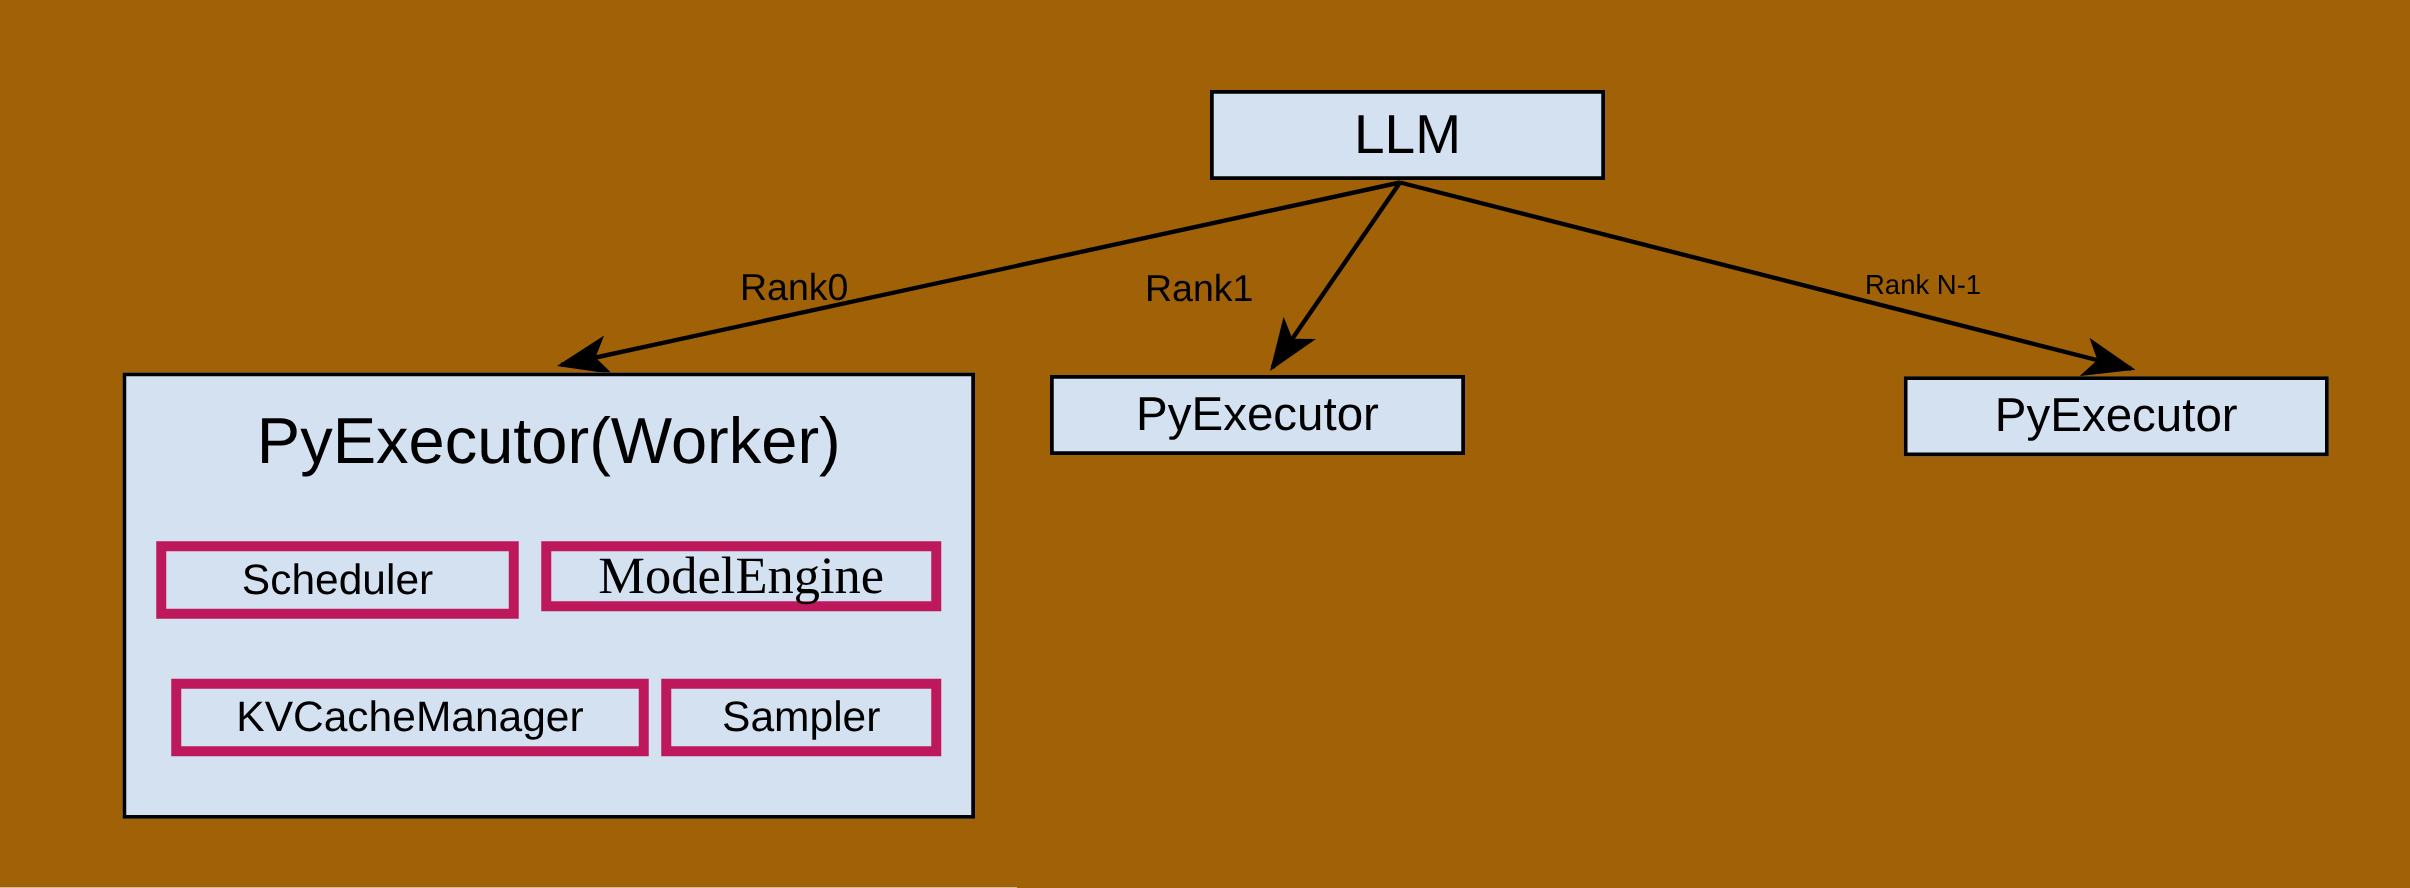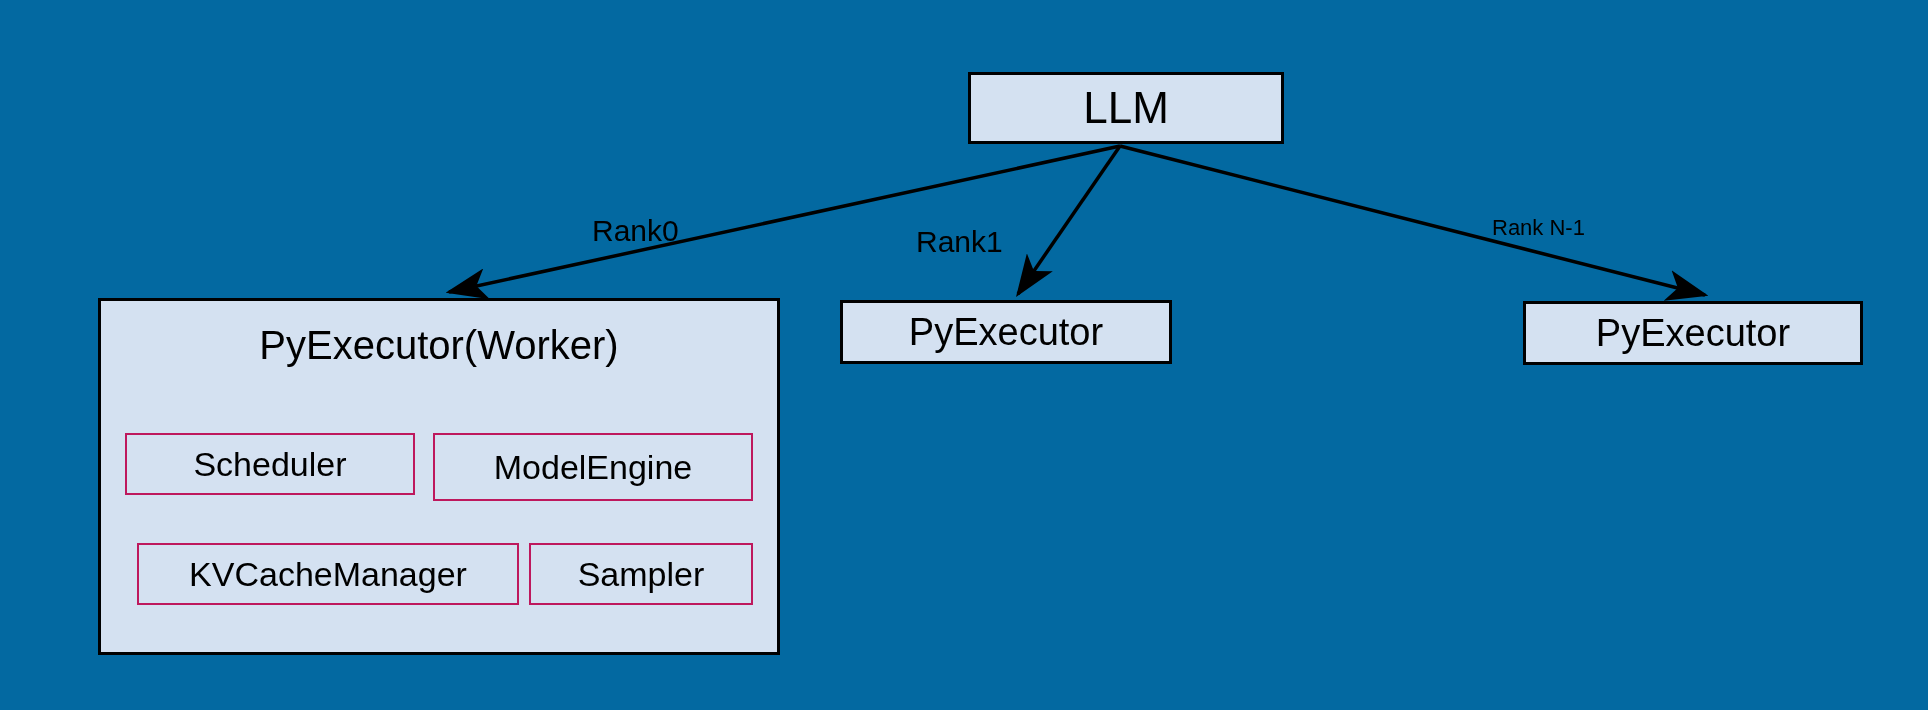--- a/index.html
+++ b/index.html
@@ -4,21 +4,21 @@
 <style>
   html, body {
     margin: 0;
     padding: 0;
     background: #ffffff;
   }
   #canvas {
     position: relative;
     width: 1928px;
     height: 710px;
-    background: #0369a1;
+    background: #a16207;
     font-family: "Liberation Sans", sans-serif;
     overflow: hidden;
   }
   #edge-layer {
     position: absolute;
     left: 0;
     top: 0;
     width: 1928px;
     height: 710px;
     pointer-events: none;
@@ -31,21 +31,21 @@
     display: flex;
     align-items: center;
     justify-content: center;
     color: #000000;
     white-space: nowrap;
   }
   .node-inner {
     position: absolute;
     box-sizing: border-box;
     background: #d4e1f1;
-    border: 2px solid #be185d;
+    border: 8px solid #be185d;
     display: flex;
     align-items: center;
     justify-content: center;
     color: #000000;
     white-space: nowrap;
   }
   .container-node {
     position: absolute;
     box-sizing: border-box;
     background: #d4e1f1;
@@ -76,39 +76,39 @@
   }
   #node-pyexec-rankn {
     left: 1523px; top: 301px;  width: 340px;  height: 64px;
     font-size: 38px;
   }
   #node-worker {
     left: 98px;   top: 298px;  width: 682px;  height: 357px;
   }
   #worker-title {
     top: 22px;
-    font-size: 40px;
+    font-size: 52px;
   }
   #node-scheduler {
     left: 24px;  top: 132px;  width: 290px;  height: 62px;  font-size: 34px;
   }
   #node-modelengine {
-    left: 332px; top: 132px;  width: 320px;  height: 68px;  font-size: 34px;
+    left: 332px; top: 132px;  width: 320px;  height: 56px;  font-size: 42px; font-family: Liberation Serif, serif;
   }
   #node-kvcachemanager {
     left: 36px;  top: 242px;  width: 382px;  height: 62px;  font-size: 34px;
   }
   #node-sampler {
     left: 428px; top: 242px;  width: 224px;  height: 62px;  font-size: 34px;
   }
   #label-rank0 {
     left: 592px; top: 214px;  font-size: 30px;
   }
   #label-rank1 {
-    left: 916px; top: 215px;  font-size: 30px; margin-top: 10px;
+    left: 916px; top: 215px;  font-size: 30px;
   }
   #label-rankn {
     left: 1492px; top: 215px; font-size: 22px;
   }
 </style>
 </head>
 <body>
 
 <div id="canvas">
 

